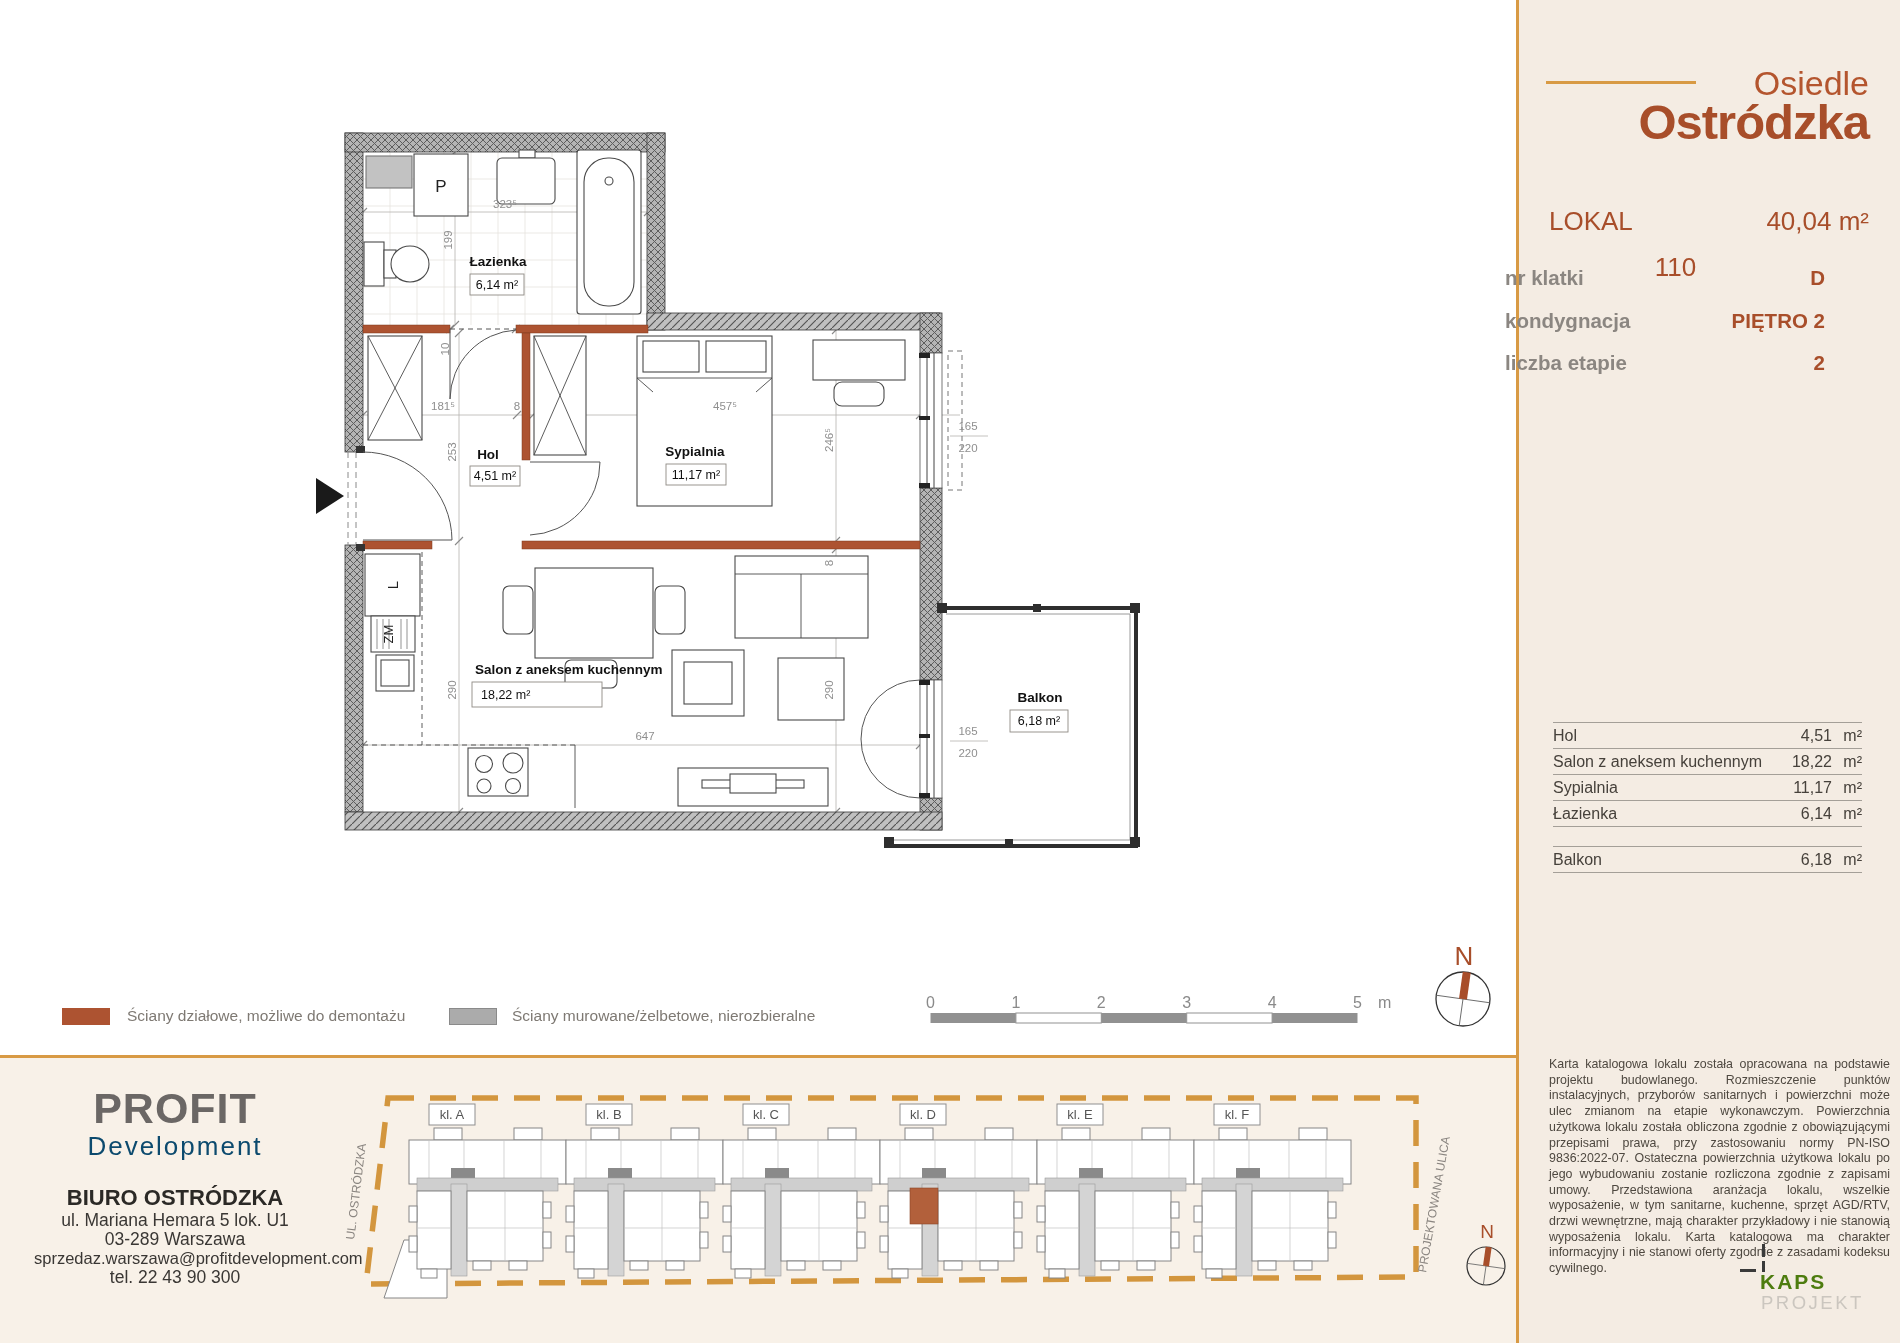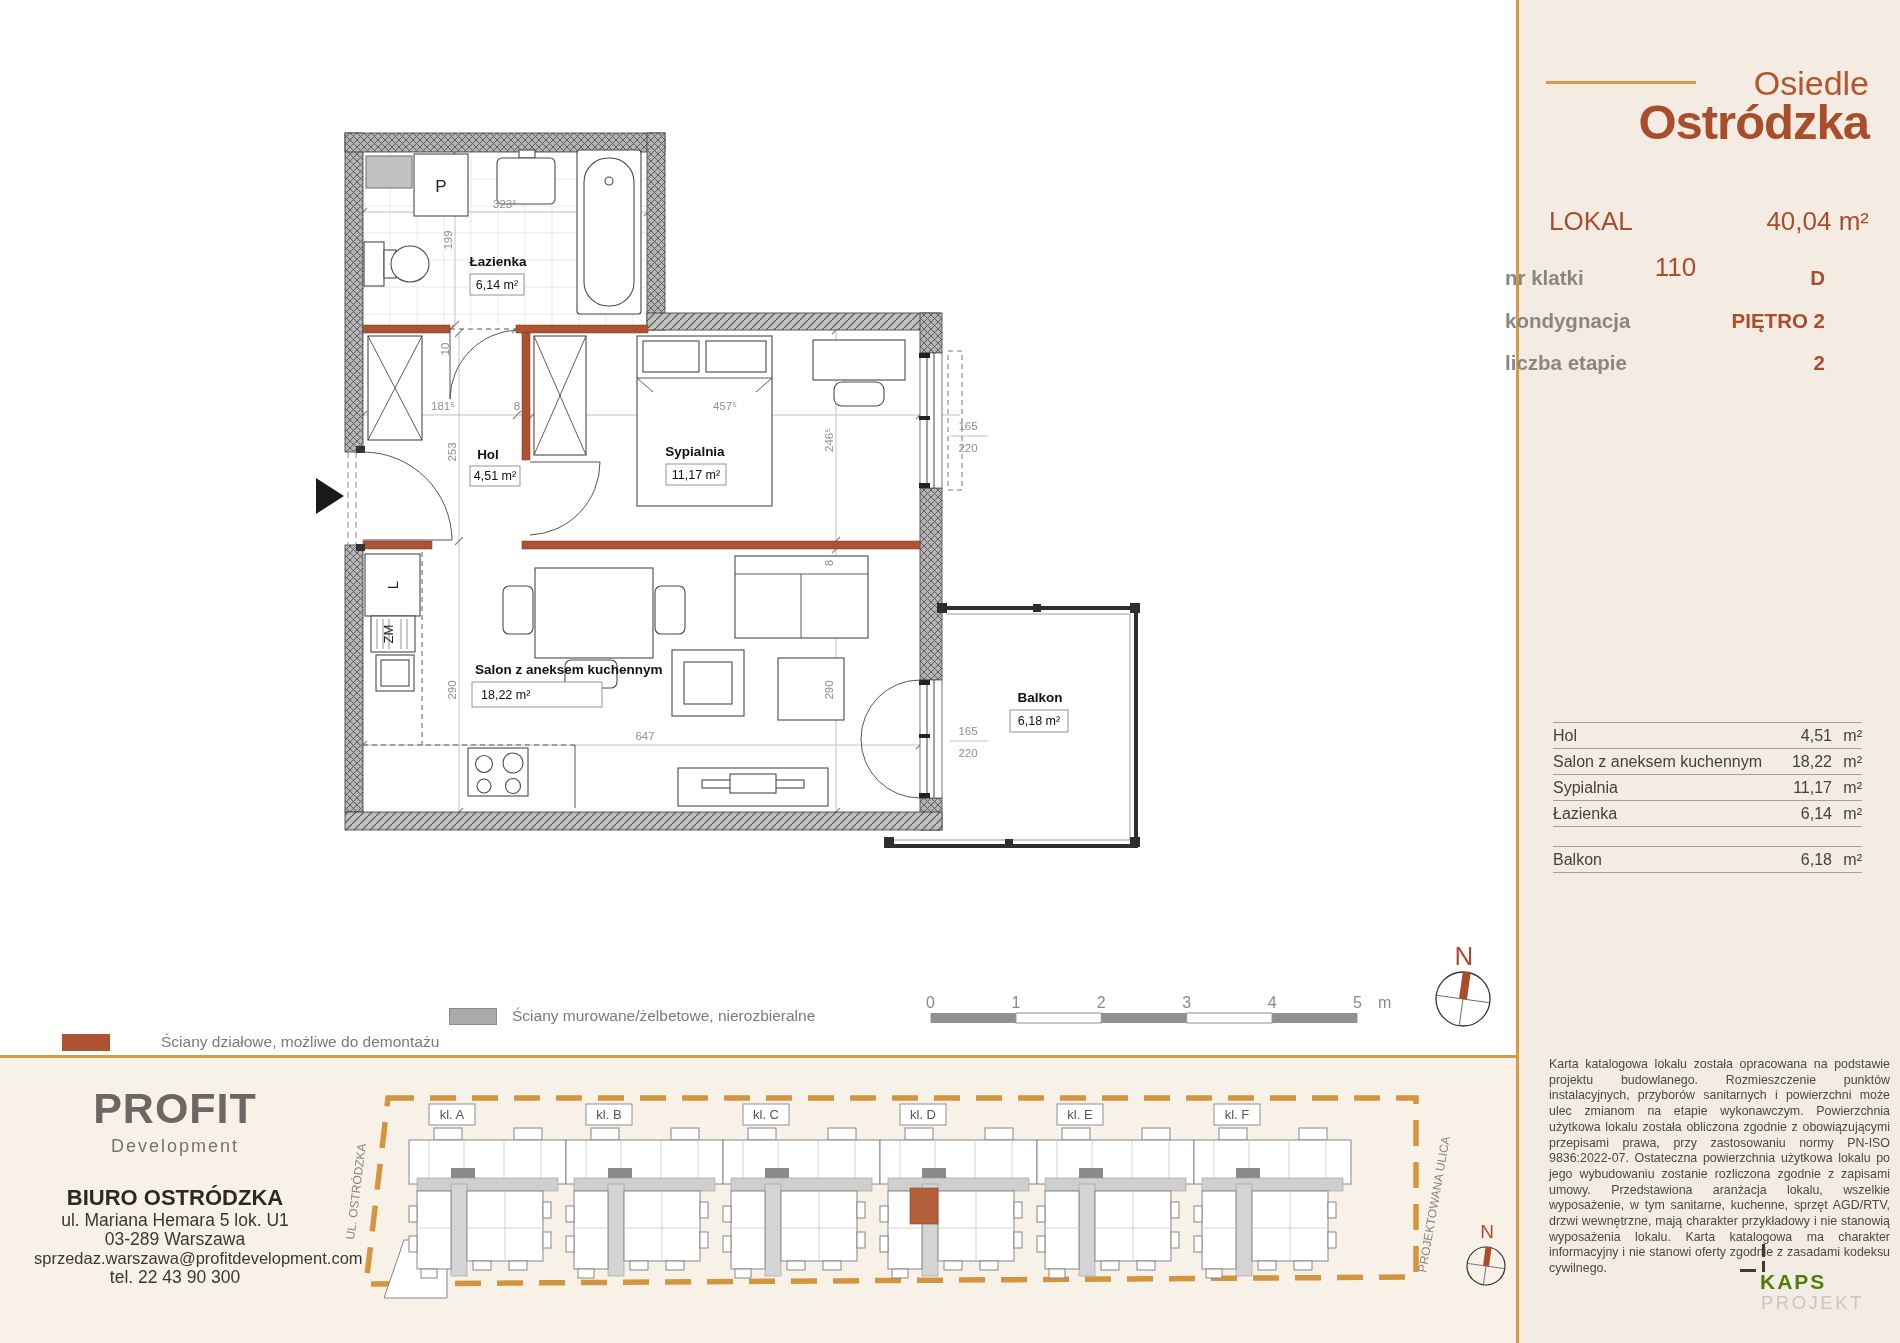--- a/index.html
+++ b/index.html
@@ -33,29 +33,29 @@
   .kaps .mark-v2{position:absolute;left:22px;top:17px;width:3px;height:11px;background:#3a3a3a;}
   .kaps .mark-h{position:absolute;left:0;top:25px;width:16px;height:3px;background:#3a3a3a;}
   .kaps .nm{position:absolute;left:20px;top:26px;font-size:21px;font-weight:bold;
             letter-spacing:2px;color:#4d7c0f;}
   .kaps .sub{position:absolute;left:21px;top:48px;font-size:18.5px;letter-spacing:2.5px;color:#cbc6bf;}
   
   .bottom-band{left:0;top:1055px;width:1516px;height:288px;background:#f8f1e8;
                border-top:3px solid #d89a44;box-sizing:border-box;}
   .seller{left:34px;top:1085px;width:282px;text-align:center;}
   .seller .brand{font-size:43px;font-weight:bold;color:#6b6765;letter-spacing:1px;line-height:46px;}
-  .seller .brand-sub{font-size:18px;color:#737373;letter-spacing:2px;line-height:30px;}
+  .seller .brand-sub{font-size:26px;color:#0c4a6e;letter-spacing:2px;line-height:30px;}
   .seller .office{margin-top:24px;font-size:22px;font-weight:bold;color:#2b2926;line-height:26px;}
   .seller .addr{font-size:17.5px;color:#3a3734;line-height:19px;}
   .seller .email{font-size:16.5px;}
   
   .legend-item{display:flex;align-items:center;}
   .legend-item .sw{width:48px;height:17px;}
   .legend-item .tx{font-size:15.5px;color:#7e7973;}
-  .li1{left:62px;top:1033px;gap:34px;}
+  .li1{left:62px;top:1007px;}
   .li1 .sw{background:#ad5331;margin-right:17px;}
   .li2{left:437px;top:1007px;padding-left:12px;}
   .li2 .sw{background:#ababab;border:1px solid #8a8a8a;box-sizing:border-box;margin-right:15px;}
   svg text{font-family:"Liberation Sans",sans-serif;}
 </style>
 </head>
 <body>
 
 <svg class="abs" style="left:300px;top:118px" width="900" height="762" viewBox="300 118 900 762">
   <defs>

